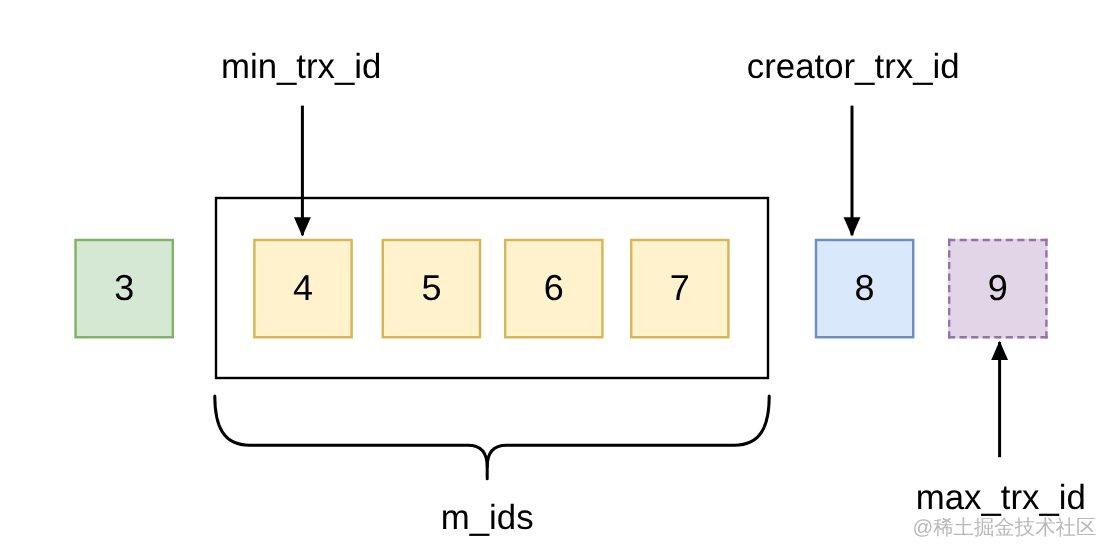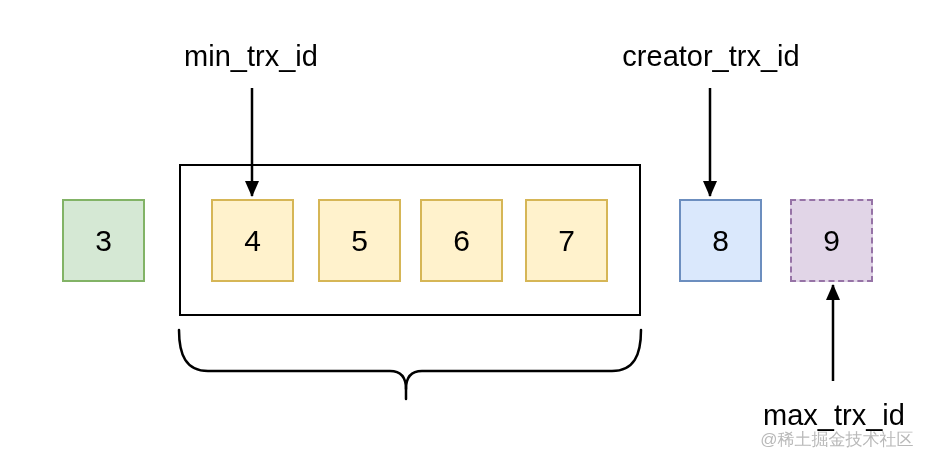--- a/index.html
+++ b/index.html
@@ -69,20 +69,21 @@
   }
 </style>
 </head>
 <body>
 
 <div class="stage">
 
   <div class="label" style="left:151px; top:40px;">min_trx_id</div>
   <div class="label" style="left:611px; top:40px;">creator_trx_id</div>
   <div class="label" style="left:734px; top:399px;">max_trx_id</div>
+  <div class="label" style="left:306px; top:416px;">m_ids</div>
 
   <div class="container-rect"></div>
 
   <div class="box green" style="left:62px;">3</div>
   <div class="box yellow" style="left:211px;">4</div>
   <div class="box yellow" style="left:318px;">5</div>
   <div class="box yellow" style="left:420px;">6</div>
   <div class="box yellow" style="left:525px;">7</div>
   <div class="box blue" style="left:679px;">8</div>
   <div class="box purple-dashed" style="left:790px;">9</div>

